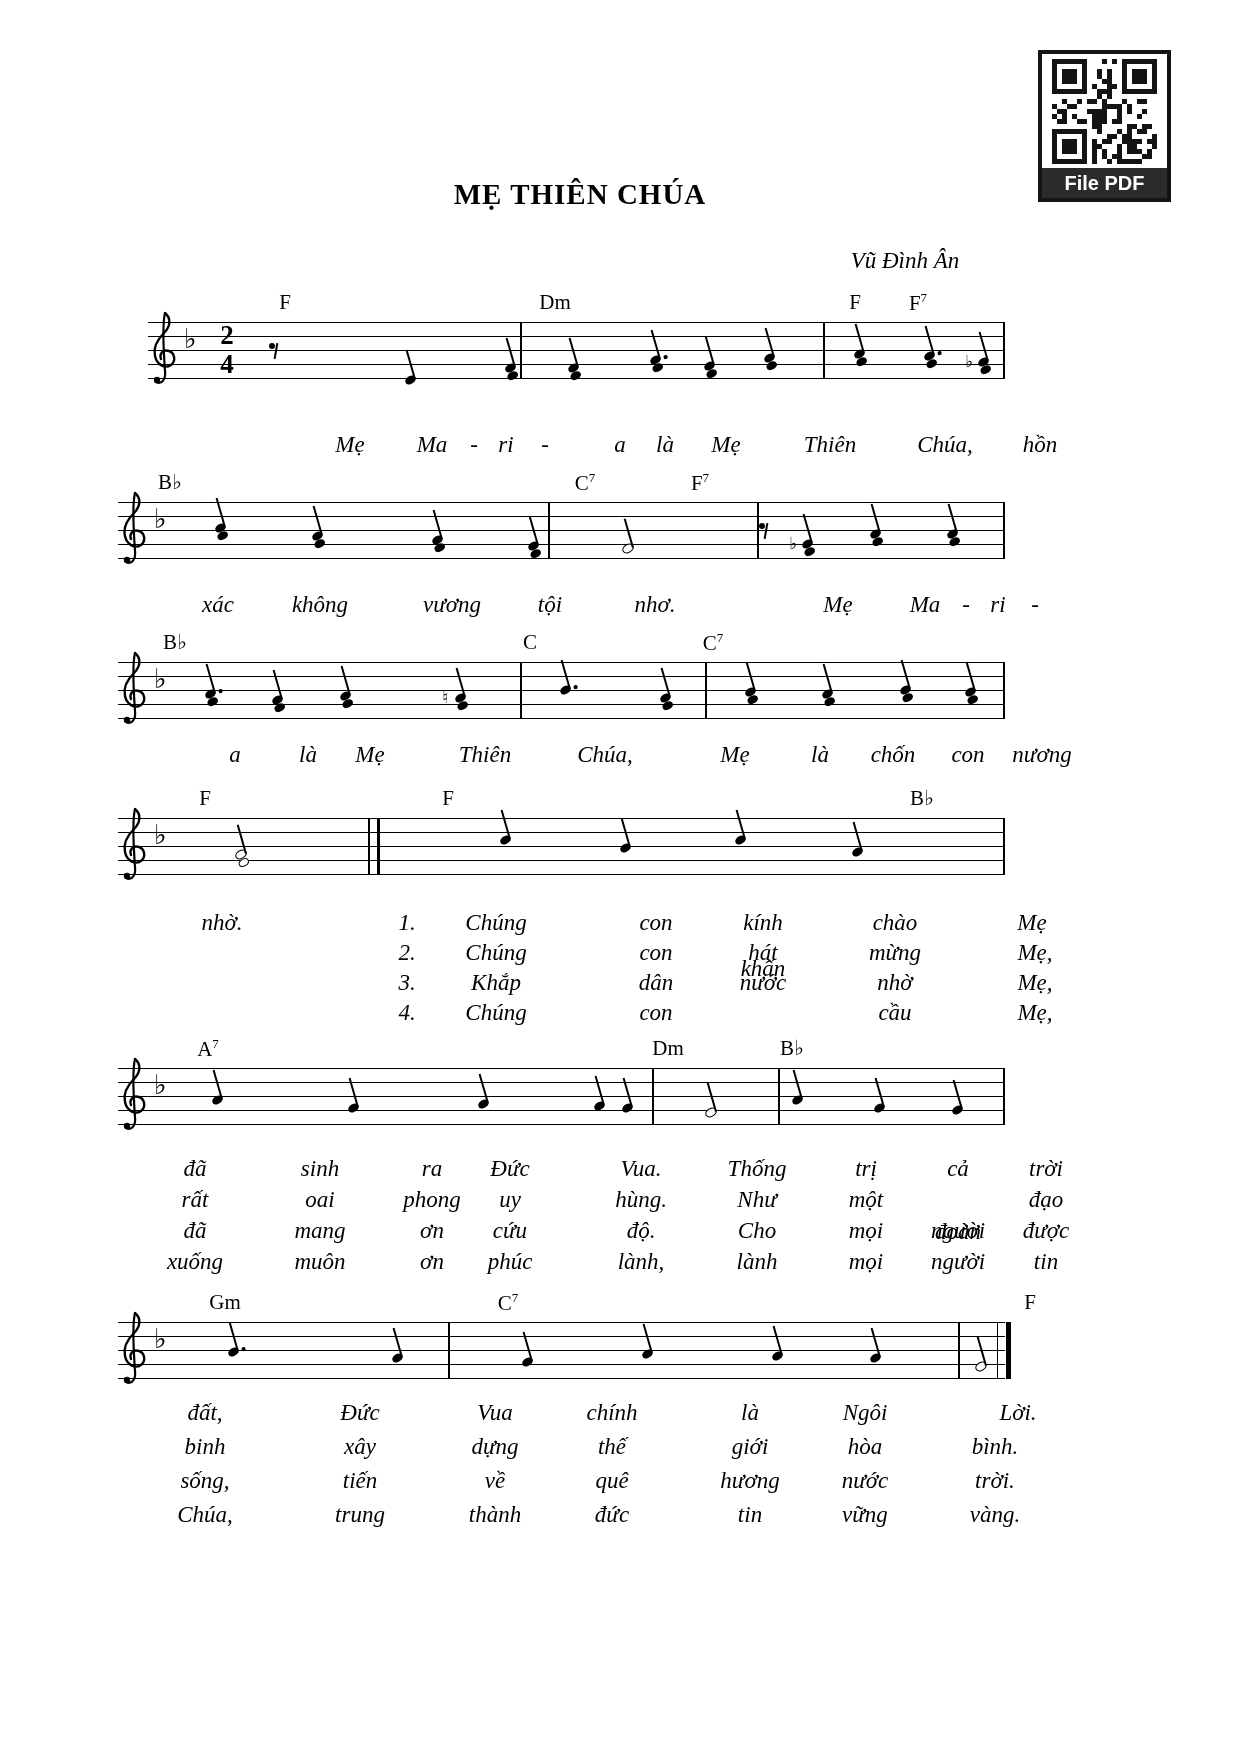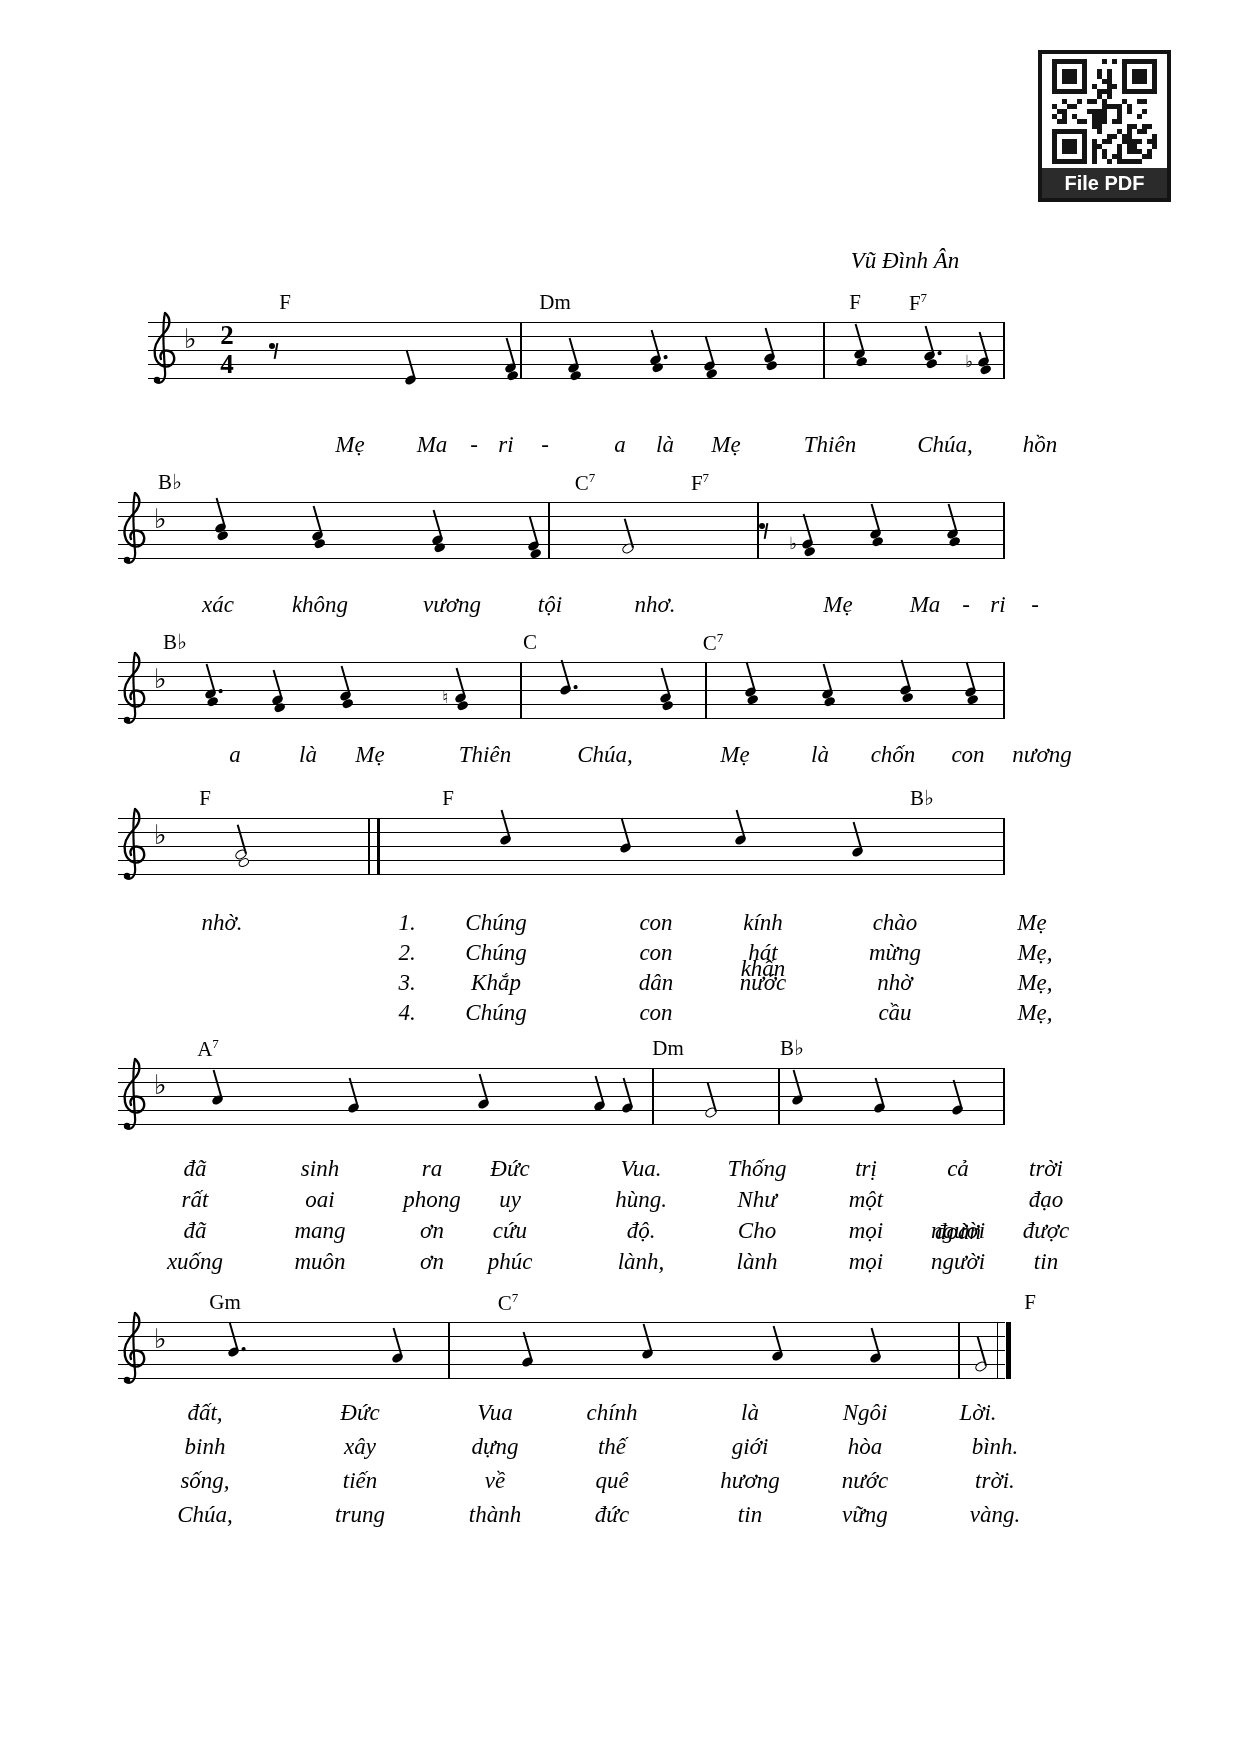--- a/index.html
+++ b/index.html
@@ -167,20 +167,21 @@
         <rect x="70" y="0" width="35" height="35"></rect>
         <rect x="75" y="5" width="25" height="25" fill="#fff"></rect>
         <rect x="80" y="10" width="15" height="15"></rect>
         <rect x="0" y="70" width="35" height="35"></rect>
         <rect x="5" y="75" width="25" height="25" fill="#fff"></rect>
         <rect x="10" y="80" width="15" height="15"></rect>
       </svg>
     <div class="qr-label">File PDF</div>
   </div>
 
+  <h1 class="title">MẸ THIÊN CHÚA</h1>
   <div class="composer">Vũ Đình Ân</div>
 
   <div id="score">
       <div class="staff" style="left: 148px; top: 322px; width: 857px;">
         <div class="clef"><svg width="34" height="84" viewBox="0 0 34 84">
             <path d="M21 4 C27 9 27 17 20 24 C12 32 9 39 11 47 C13 56 21 60 27 56 C32 52 31 44 25 42 C19 40 15 45 17 50" fill="none" stroke="#000" stroke-width="2.4" stroke-linecap="round"></path>
             <path d="M21 4 C19 12 19 34 21 62 C22 70 18 76 12 73" fill="none" stroke="#000" stroke-width="2.2" stroke-linecap="round"></path>
             <circle cx="13" cy="71" r="3.2"></circle>
           </svg></div>
         <div class="keysig" style="left: 36px;">♭</div>
@@ -463,21 +464,21 @@
       <div class="lyric" style="left: 757px; top: 1249px;">lành</div>
       <div class="lyric" style="left: 866px; top: 1249px;">mọi</div>
       <div class="lyric" style="left: 958px; top: 1249px;">người</div>
       <div class="lyric" style="left: 1046px; top: 1249px;">tin</div>
       <div class="lyric" style="left: 205px; top: 1400px;">đất,</div>
       <div class="lyric" style="left: 360px; top: 1400px;">Đức</div>
       <div class="lyric" style="left: 495px; top: 1400px;">Vua</div>
       <div class="lyric" style="left: 612px; top: 1400px;">chính</div>
       <div class="lyric" style="left: 750px; top: 1400px;">là</div>
       <div class="lyric" style="left: 865px; top: 1400px;">Ngôi</div>
-      <div class="lyric" style="left: 978px; top: 1400px; font-style: italic;">Lời.</div>
+      <div class="lyric" style="left: 1018px; top: 1400px; font-style: italic;">Lời.</div>
       <div class="lyric" style="left: 205px; top: 1434px;">binh</div>
       <div class="lyric" style="left: 360px; top: 1434px;">xây</div>
       <div class="lyric" style="left: 495px; top: 1434px;">dựng</div>
       <div class="lyric" style="left: 612px; top: 1434px;">thế</div>
       <div class="lyric" style="left: 750px; top: 1434px;">giới</div>
       <div class="lyric" style="left: 865px; top: 1434px;">hòa</div>
       <div class="lyric" style="left: 995px; top: 1434px;">bình.</div>
       <div class="lyric" style="left: 205px; top: 1468px;">sống,</div>
       <div class="lyric" style="left: 360px; top: 1468px;">tiến</div>
       <div class="lyric" style="left: 495px; top: 1468px;">về</div>

